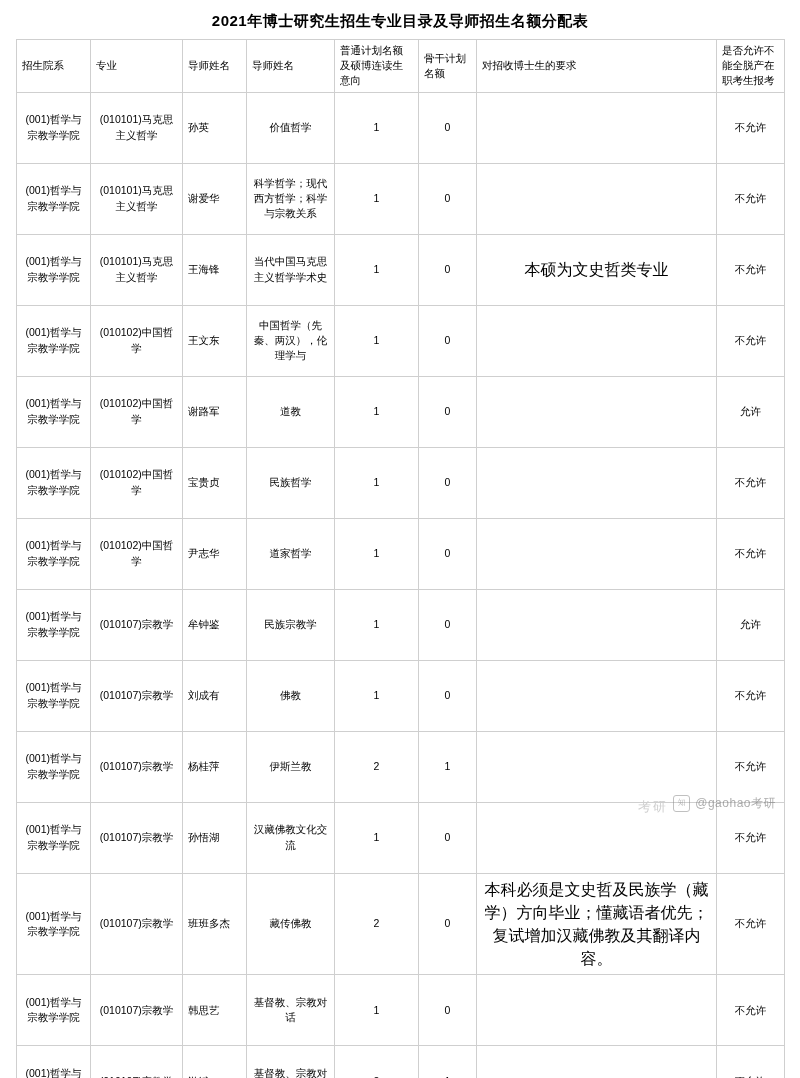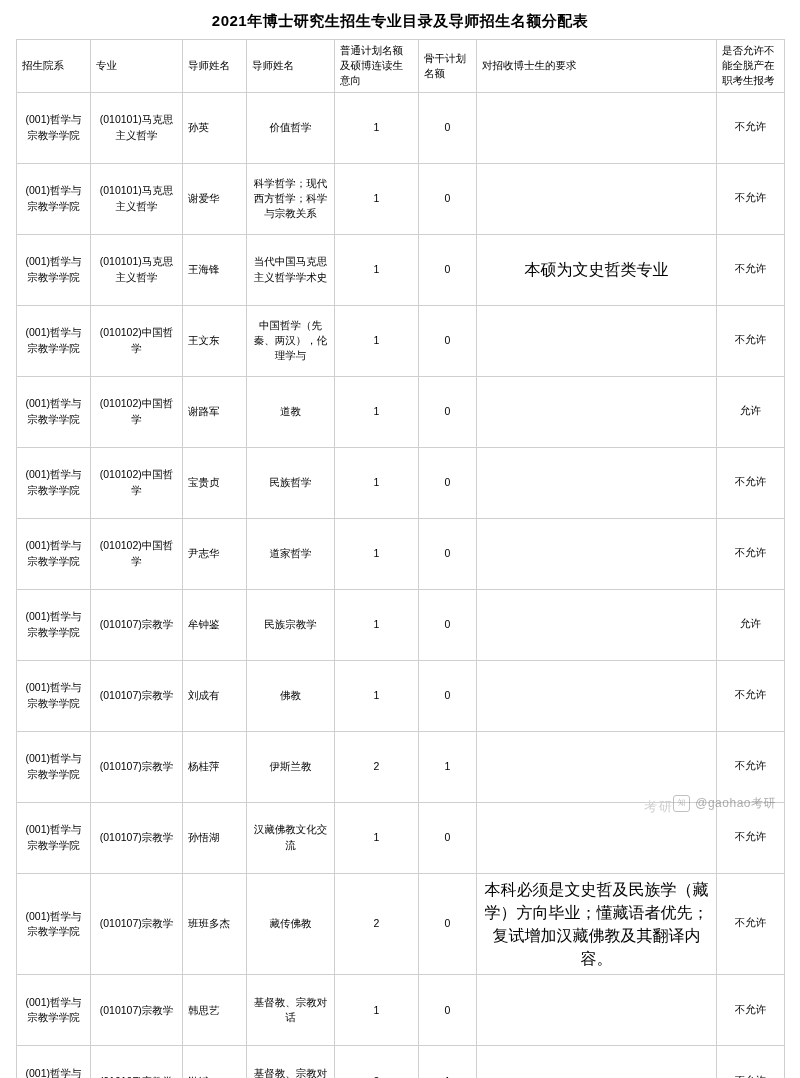--- a/index.html
+++ b/index.html
@@ -81,21 +81,20 @@
   }
   td.num {
     text-align: center;
   }
   td.req {
     text-align: center;
     font-size: 16px;
   }
   td.allow {
     text-align: center;
-    font-family: Liberation Mono, monospace;
   }
   
   .watermark {
     position: absolute;
     right: 24px;
     bottom: 14px;
     display: flex;
     align-items: center;
     gap: 5px;
     opacity: 0.55;
@@ -112,21 +111,21 @@
     line-height: 13px;
     text-align: center;
     color: #8d8d8d;
   }
   .watermark .wm-text {
     font-weight: normal;
     letter-spacing: 0.5px;
   }
   .wm-ghost {
     position: absolute;
-    right: 126px;
+    right: 132px;
     bottom: 10px;
     font-size: 13px;
     color: #cfcfcf;
     letter-spacing: 2px;
     pointer-events: none;
   }
 </style>
 </head>
 <body>
 

